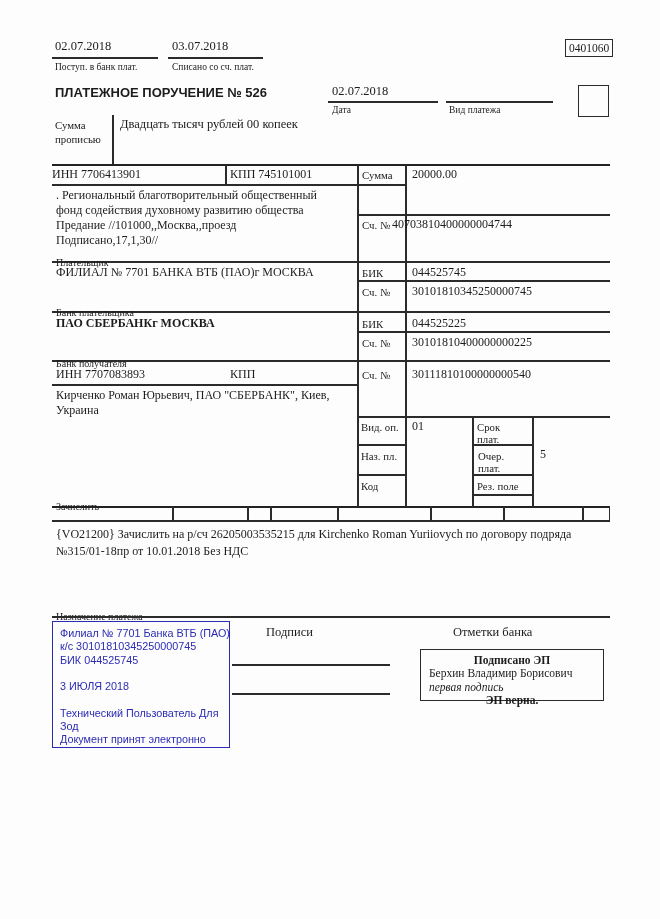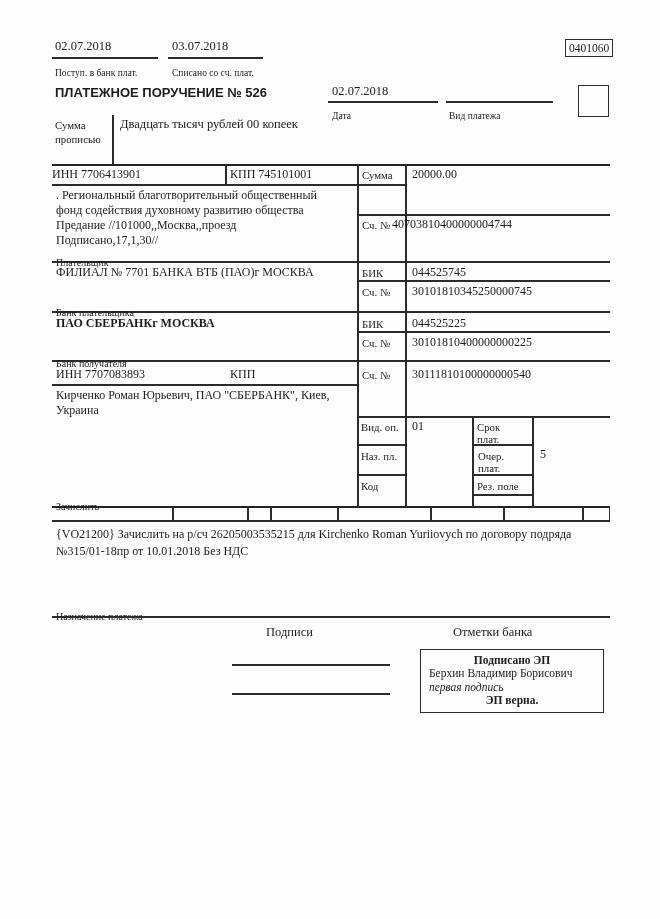--- a/index.html
+++ b/index.html
@@ -1,34 +1,34 @@
 <!DOCTYPE html>
 <html><head>
 <meta charset="utf-8">
 <style>
   html,body{margin:0;padding:0;background:#e8e8e8;}
   .page{position:relative;width:660px;height:919px;background:#fdfdfd;
         font-family:"Liberation Serif",serif;color:#1c1c1c;overflow:hidden;}
   .t{position:absolute;font-size:12px;white-space:nowrap;line-height:13px;}
   .big{font-size:12.5px;}
-  .lbl{position:absolute;font-size:9.5px;white-space:nowrap;line-height:10px;margin-top:6px;}
+  .lbl{position:absolute;font-size:9.5px;white-space:nowrap;line-height:10px;}
   .slbl{position:absolute;font-size:10px;white-space:nowrap;line-height:11px;margin-top:8px;}
   .fl{position:absolute;font-size:10.8px;white-space:nowrap;line-height:12px;}
   .hl{position:absolute;height:1.5px;background:#2b2b2b;}
   .hl2{position:absolute;height:2px;background:#222;}
   .vl{position:absolute;width:1.5px;background:#2b2b2b;}
   .box{position:absolute;border:1.5px solid #2b2b2b;background:transparent;}
   .title{position:absolute;font-family:"Liberation Sans",sans-serif;
          font-weight:bold;font-size:13px;white-space:nowrap;}
   .stampbox{position:absolute;left:52px;top:621px;width:178px;height:127px;
             border:1.5px solid #2b2bb4;box-sizing:border-box;
             padding:5px 0 0 7px;}
   .stampline{font-family:"Liberation Sans",sans-serif;font-size:10.8px;
              color:#2b2bb4;line-height:13.3px;min-height:13.3px;white-space:nowrap;}
-  .epbox{position:absolute;left:420px;top:649px;width:184px;height:64px;
+  .epbox{position:absolute;left:420px;top:649px;width:184px;height:52px;
          border:1.5px solid #2b2b2b;box-sizing:border-box;padding-top:3px;}
   .eptitle{font-size:11.5px;font-weight:bold;text-align:center;line-height:14px;}
   .epname{font-size:11.5px;padding-left:8px;line-height:13.5px;white-space:nowrap;}
   .epsign{font-size:11.5px;font-style:italic;padding-left:8px;line-height:13.5px;}
   .epver{font-size:11.5px;font-weight:bold;text-align:center;line-height:13.5px;}
 </style>
 </head>
 <body>
 
 <div class="page">
@@ -142,20 +142,31 @@
   <div class="t" style="left:56px;top:545px;">№315/01-18пр от 10.01.2018 Без НДС</div>
   <div class="slbl" style="left:56px;top:603px;">Назначение платежа</div>
   <div class="hl" style="left:52px;top:616px;width:558px;"></div>
 
   <div class="t big" style="left:266px;top:626px;">Подписи</div>
   <div class="t big" style="left:453px;top:626px;">Отметки банка</div>
 
   <div class="hl" style="left:232px;top:664px;width:158px;"></div>
   <div class="hl" style="left:232px;top:693px;width:158px;"></div>
 
+  <div class="stampbox">
+    <div class="stampline">Филиал № 7701 Банка ВТБ (ПАО)</div>
+    <div class="stampline">к/с 30101810345250000745</div>
+    <div class="stampline">БИК 044525745</div>
+    <div class="stampline"></div>
+    <div class="stampline">3 ИЮЛЯ 2018</div>
+    <div class="stampline"></div>
+    <div class="stampline">Технический Пользователь Для</div>
+    <div class="stampline">Зод</div>
+    <div class="stampline">Документ принят электронно</div>
+  </div>
 
   <div class="epbox">
     <div class="eptitle">Подписано ЭП</div>
     <div class="epname">Берхин Владимир Борисович</div>
     <div class="epsign">первая подпись</div>
     <div class="epver">ЭП верна.</div>
   </div>
 
 </div>
 

